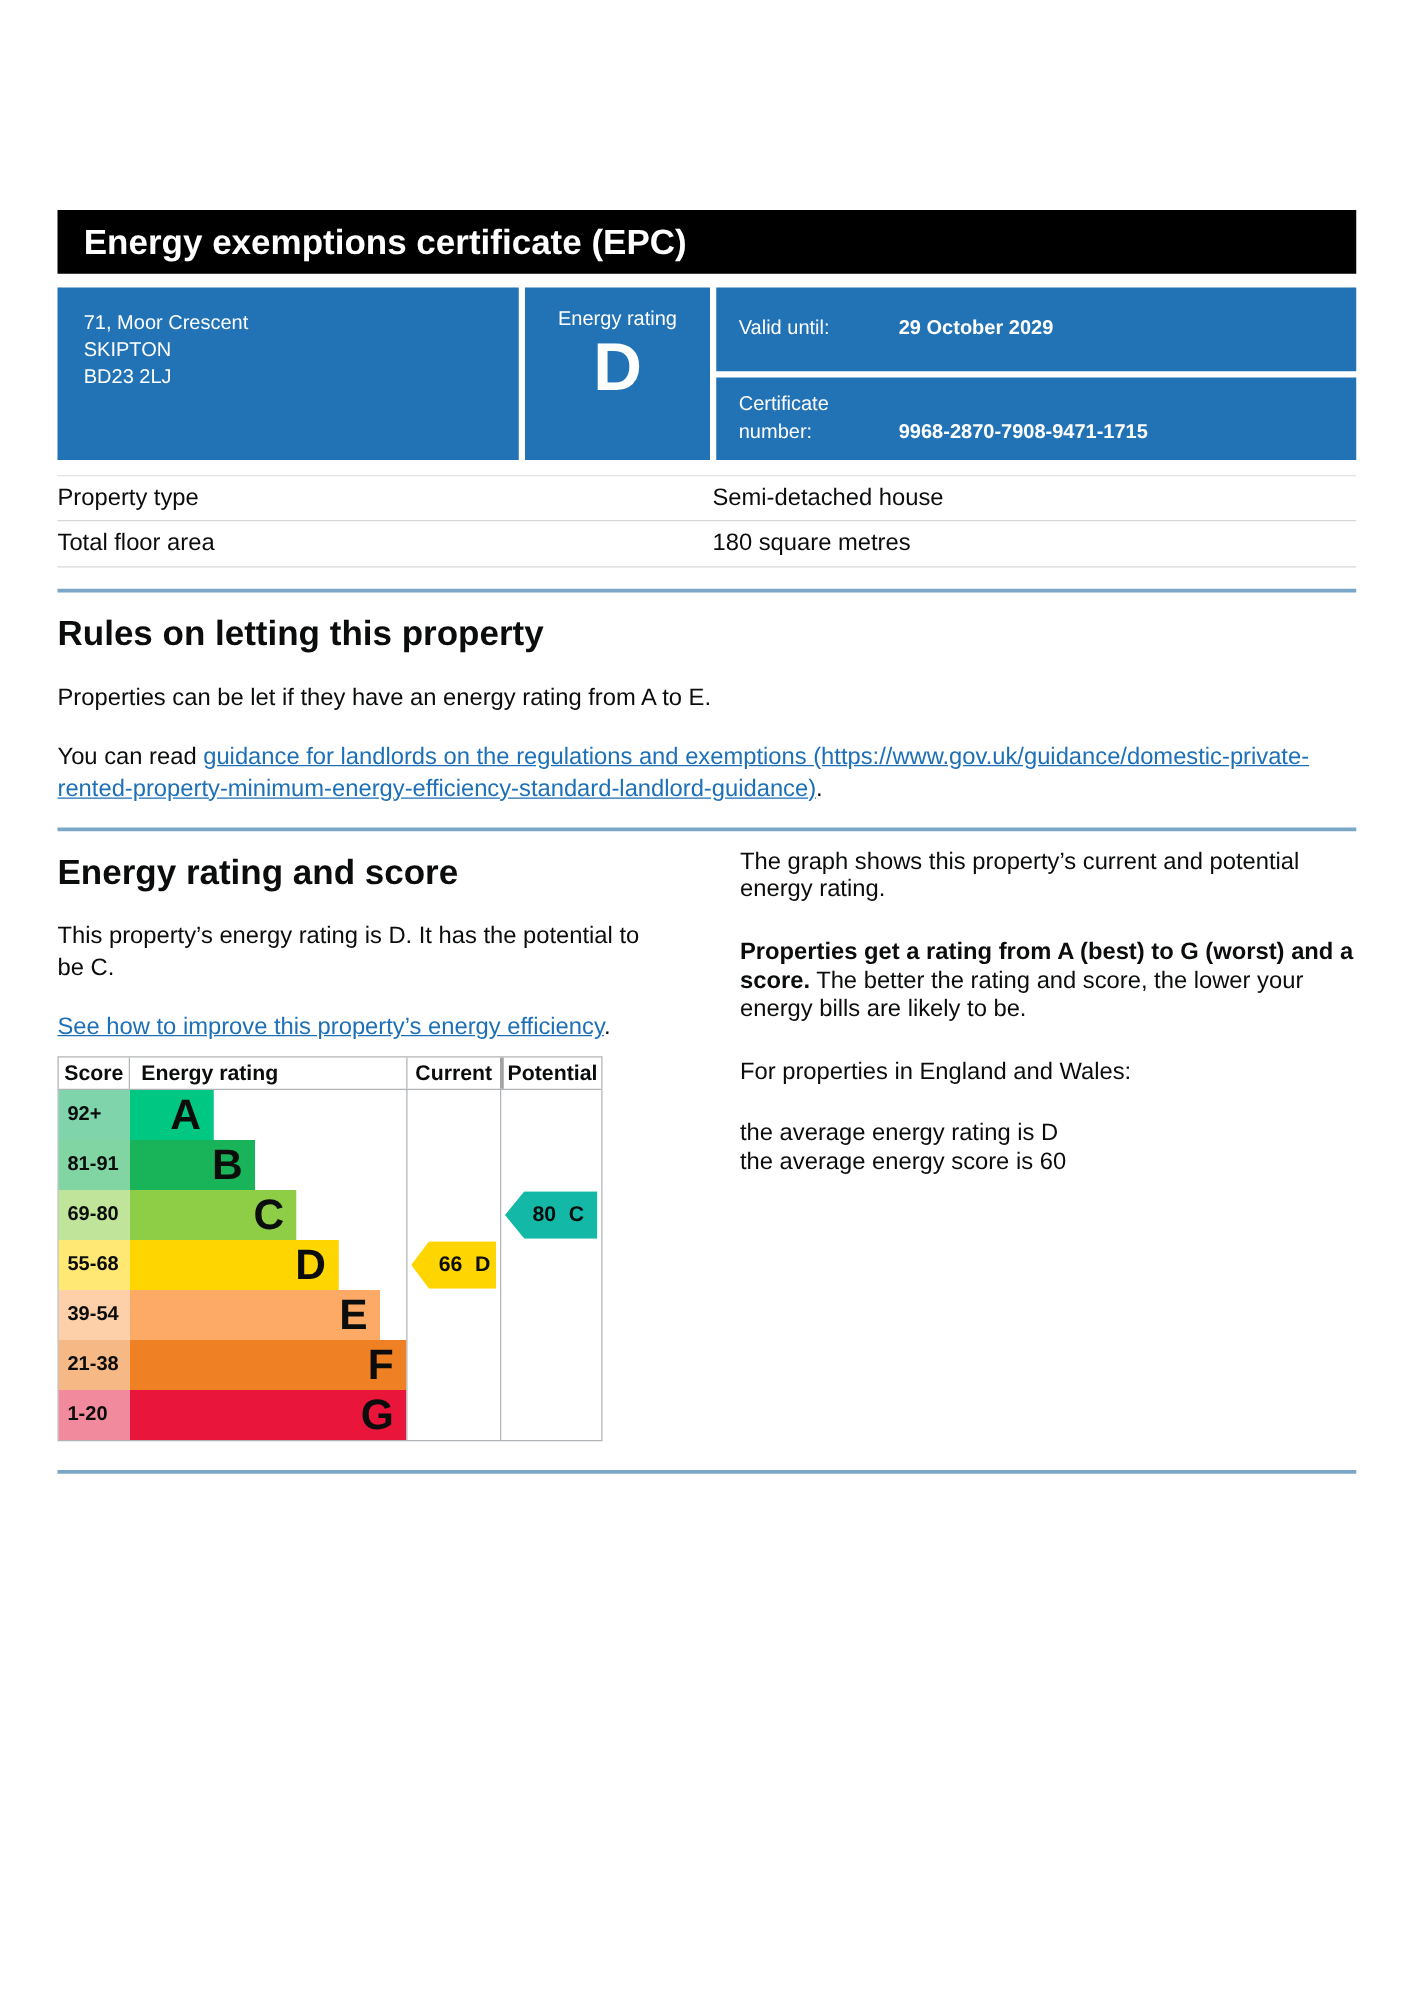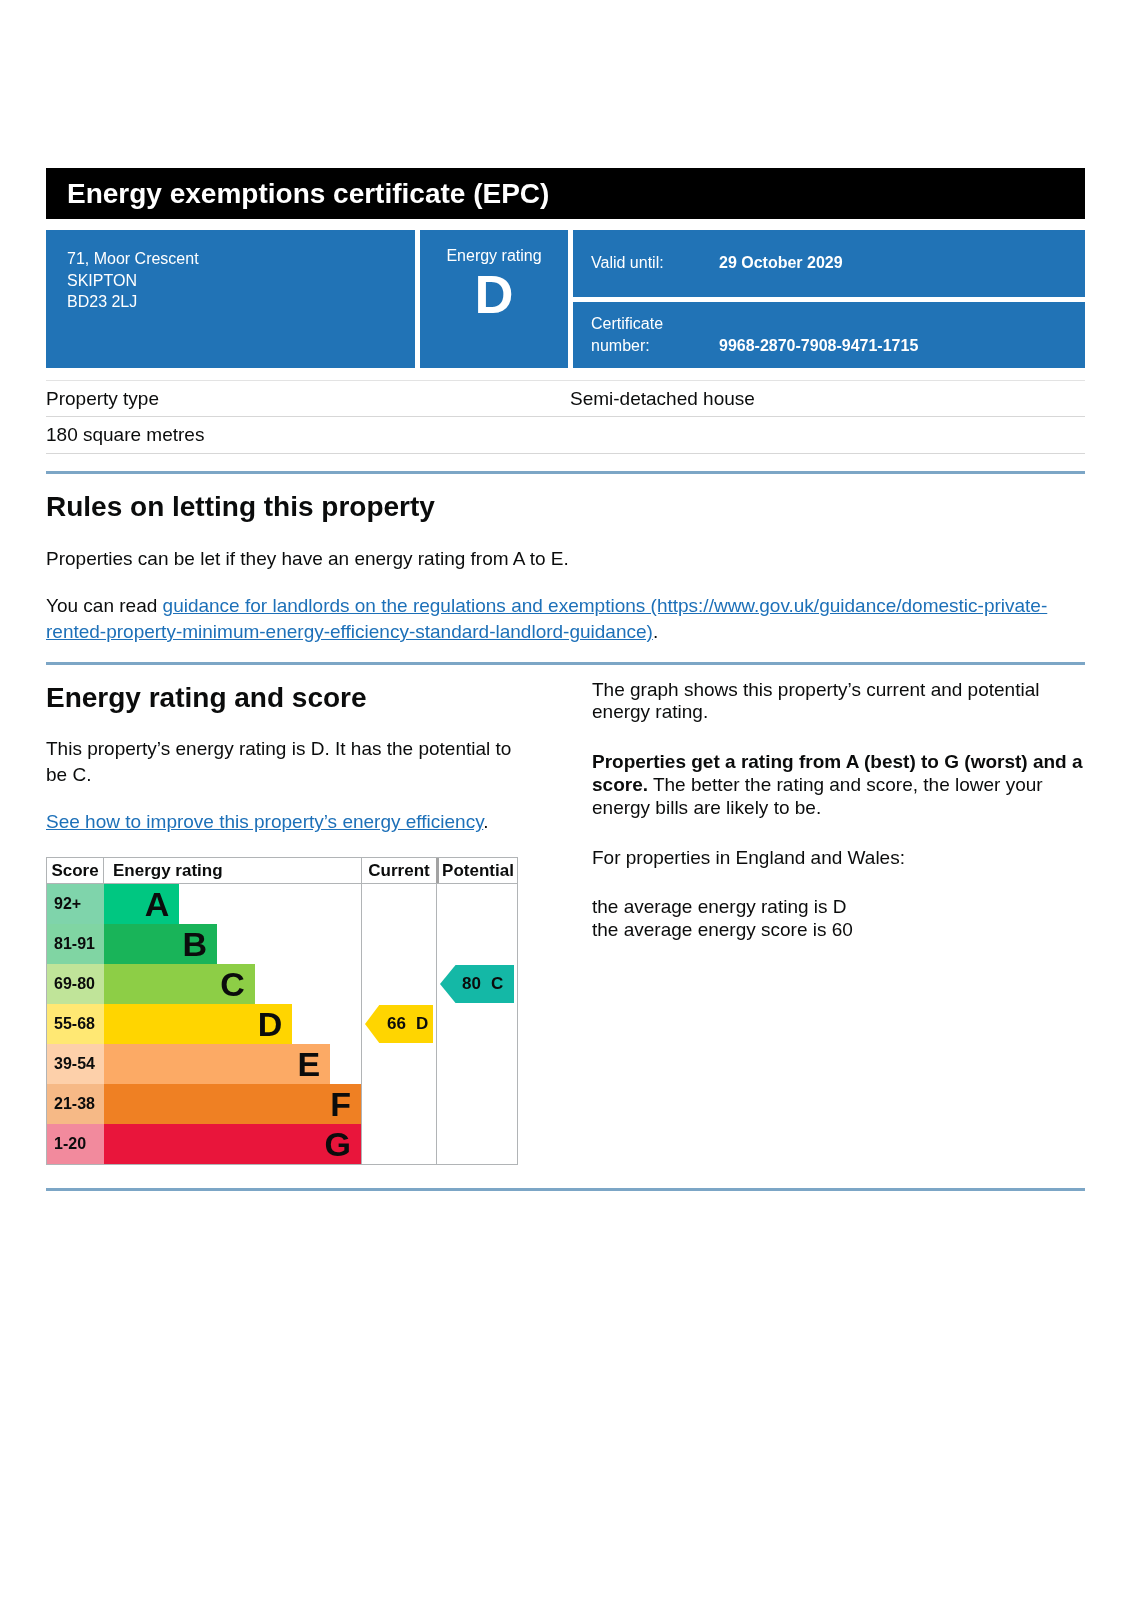--- a/index.html
+++ b/index.html
@@ -47,21 +47,21 @@
   
   .columns { display: flex; }
   .col-left { width: 490px; }
   .col-right { width: 493px; margin-left: 56px; }
   .col-right p { margin-top: 20px; line-height: 1.2; }
   .col-right .first-p { margin-top: 14px; }
   .col-right .gap-p { margin-top: 27px; }
   .avg-line { line-height: 1.2; }
 
   
-  .epc-chart { width: 472px; margin-top: 22px; border: 1px solid #b1b4b6; background: #ffffff; }
+  .epc-chart { width: 436px; margin-top: 10px; border: 1px solid #b1b4b6; background: #ffffff; }
   .chart-header { display: flex; height: 26px; font-weight: bold; font-size: 17px; border-bottom: 1px solid #b1b4b6; }
   .chart-header > div { display: flex; align-items: center; }
   .h-score { flex: 0 0 57px; justify-content: center; border-right: 1px solid #b1b4b6; }
   .h-rating { flex: 1; padding-left: 9px; }
   .h-current { flex: 0 0 75px; justify-content: center; border-left: 1px solid #b1b4b6; }
   .h-potential { flex: 0 0 81px; justify-content: center; border-left: 3px solid #a3a3a3; }
 
   .chart-body { display: flex; }
   .bands-col { flex: 1; }
   .band-row { display: flex; height: 40px; }
@@ -115,20 +115,21 @@
       </div>
     </div>
   </div>
 
   <div class="prop-table">
     <div class="prop-row">
       <div class="prop-label">Property type</div>
       <div>Semi-detached house</div>
     </div>
     <div class="prop-row">
+      <div class="prop-label">Total floor area</div>
       <div>180 square metres</div>
     </div>
   </div>
 
   <hr class="section-divider">
 
   <h2>Rules on letting this property</h2>
   <p>Properties can be let if they have an energy rating from A to E.</p>
   <p><span>You can read </span><a href="#">guidance for landlords on the regulations and exemptions (https://www.gov.uk/guidance/domestic-private-rented-property-minimum-energy-efficiency-standard-landlord-guidance)</a><span>.</span></p>
 

